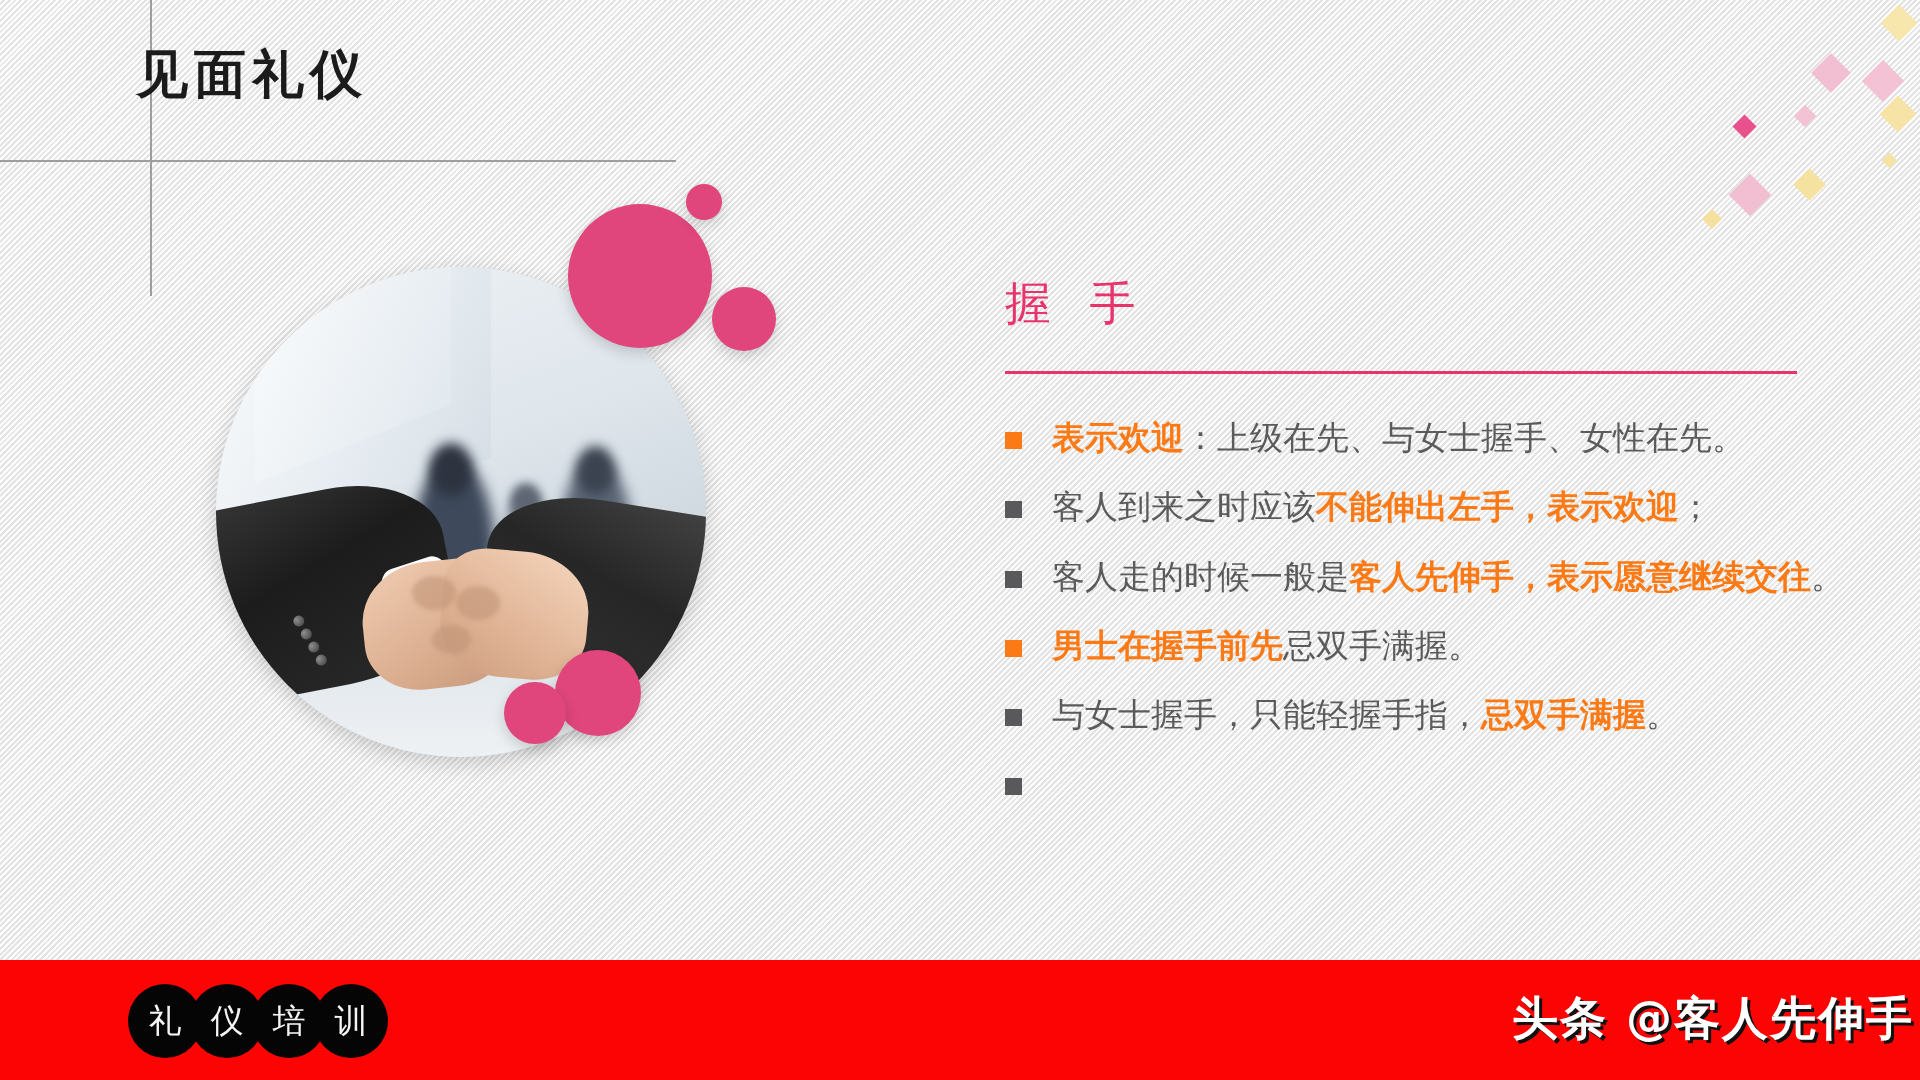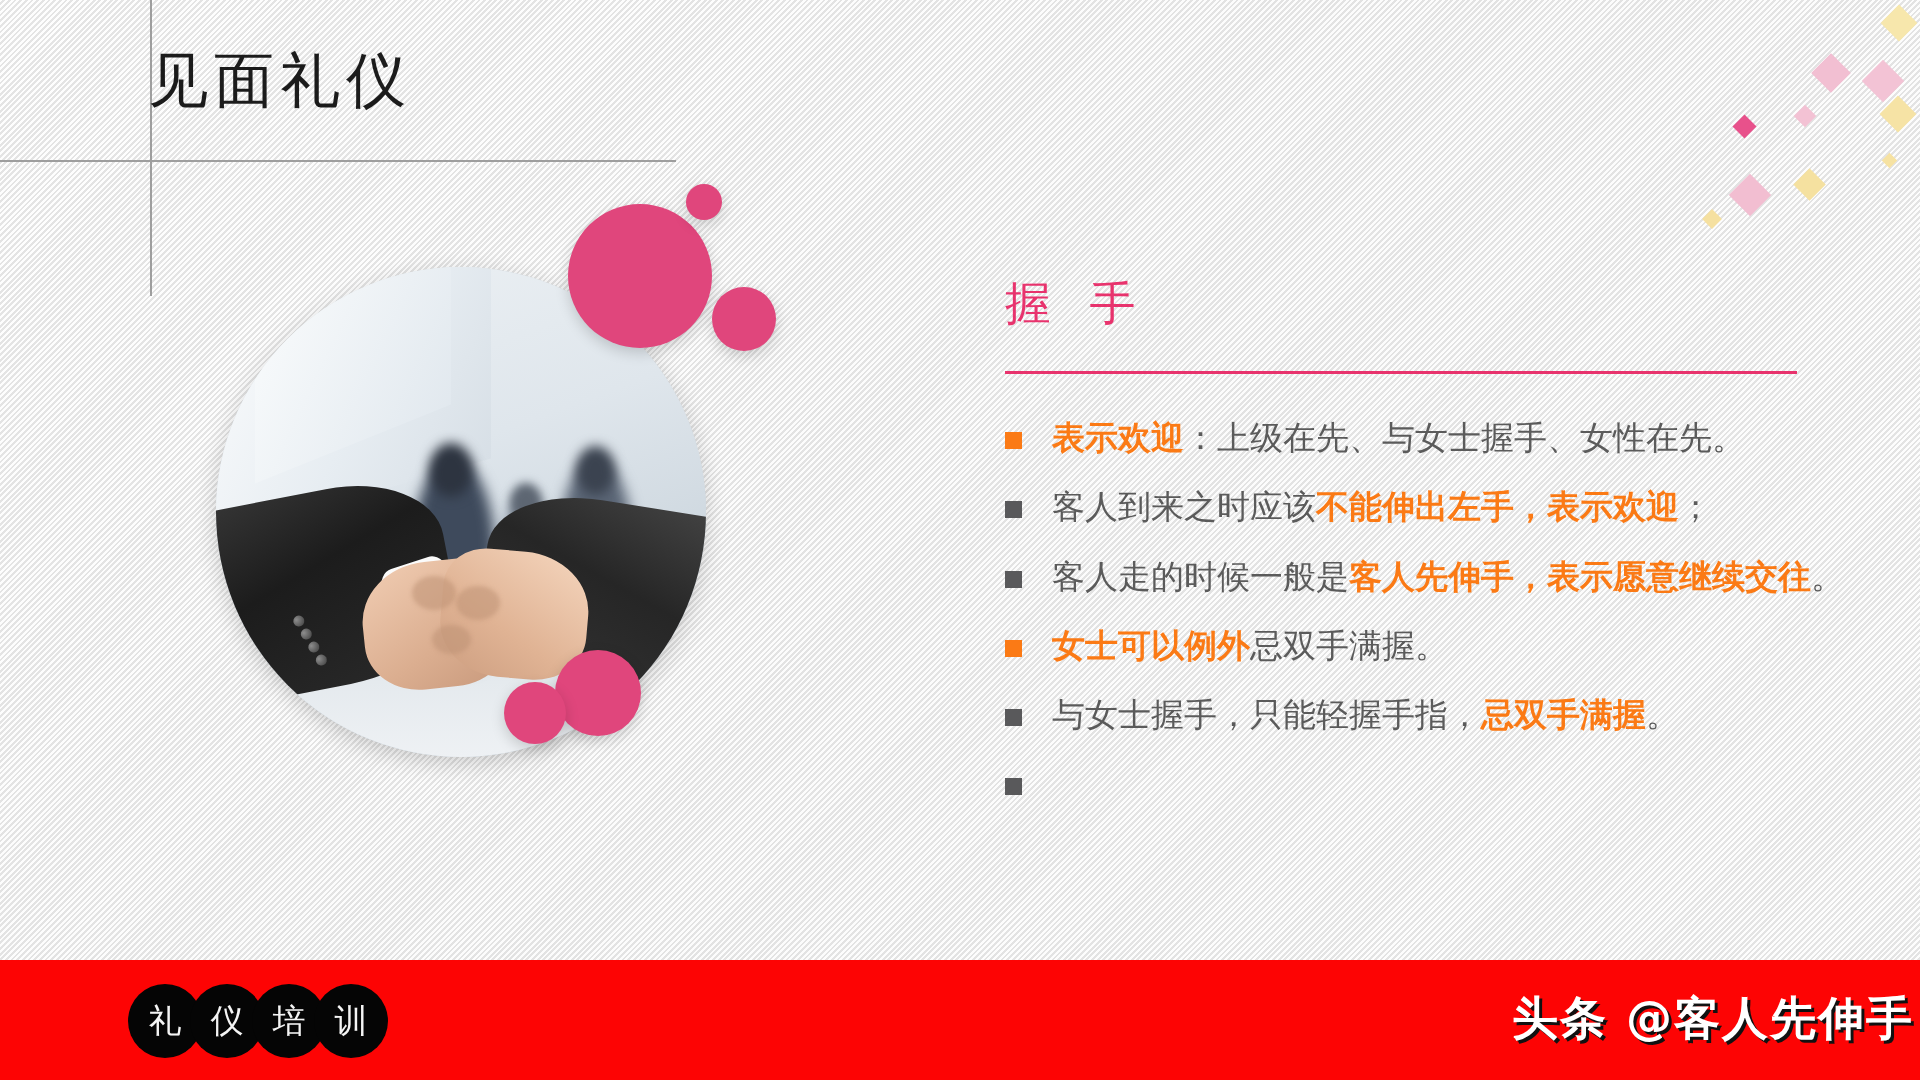--- a/index.html
+++ b/index.html
@@ -18,23 +18,23 @@
         rgba(225,225,225,0.85) 4px),
       linear-gradient(135deg,#f7f7f7 0%,#ececec 45%,#f4f4f4 100%);
   }
 
   
   .guide-v{position:absolute;left:150px;top:0;width:2px;height:296px;background:#9e9e9e;}
   .guide-h{position:absolute;left:0;top:160px;width:676px;height:2px;background:#9e9e9e;}
 
   
   .title{
-    position:absolute;left:148px;top:34px;
-    font-size:60px;line-height:1.55;color:#1b1b1b;letter-spacing:6px;
-    font-family:"DejaVu Sans","Liberation Sans",sans-serif;font-weight:400;
+    position:absolute;left:136px;top:34px;
+    font-size:52px;line-height:1.55;color:#1b1b1b;letter-spacing:6px;
+    font-family:"DejaVu Sans","Liberation Sans",sans-serif;font-weight:700;
     white-space:nowrap;
   }
 
   
   .diamond{position:absolute;transform:rotate(45deg);}
 
   
   .photo-circle{
     position:absolute;left:216px;top:267px;width:490px;height:490px;
     border-radius:50%;overflow:hidden;
@@ -188,21 +188,21 @@
         <li>
           <span class="sq gray"></span>
           <span><span>客人到来之时应该</span><span class="hl">不能伸出左手，表示欢迎</span><span>；</span></span>
         </li>
         <li>
           <span class="sq gray"></span>
           <span><span>客人走的时候一般是</span><span class="hl">客人先伸手，表示愿意继续交往</span><span>。</span></span>
         </li>
         <li>
           <span class="sq orange"></span>
-          <span><span class="hl">女士可以例外</span><span>忌双手满握。</span></span>
+          <span><span class="hl">男士在握手前先</span><span>忌双手满握。</span></span>
         </li>
         <li>
           <span class="sq gray"></span>
           <span><span>与女士握手，只能轻握手指，</span><span class="hl">忌双手满握</span><span>。</span></span>
         </li>
         <li>
           <span class="sq gray"></span>
         </li>
       </ul>
   </div>

